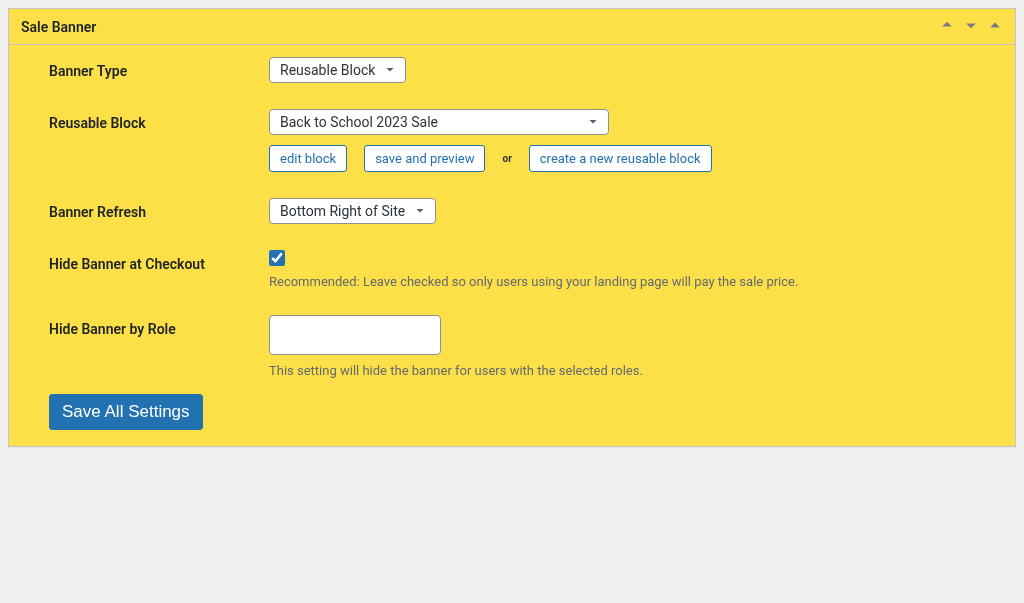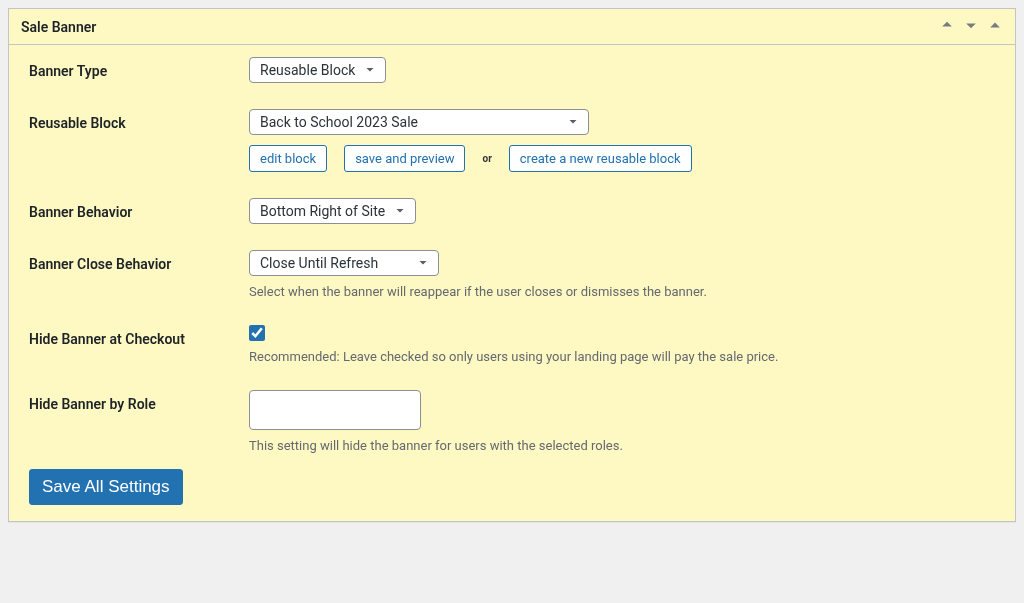--- a/index.html
+++ b/index.html
@@ -8,21 +8,21 @@
       padding: 0;
     }
     body {
       font-family: -apple-system, BlinkMacSystemFont, "Segoe UI", Roboto, Oxygen-Sans, Ubuntu, Cantarell, "Helvetica Neue", sans-serif;
       font-size: 13px;
       color: #1d2327;
       background: #f0f0f1;
       padding: 8px;
     }
     .panel {
-      background: #fef9c3;
+      background: #fde047;
       border: 1px solid #c3c4c7;
       box-shadow: 0 1px 1px rgba(0,0,0,.04);
     }
     .panel-header {
       display: flex;
       align-items: center;
       justify-content: space-between;
       border-bottom: 1px solid #c3c4c7;
       padding: 8px 12px;
     }
@@ -37,20 +37,21 @@
       align-items: center;
     }
     .panel-header-icons svg {
       width: 16px;
       height: 16px;
       fill: #787c82;
       cursor: pointer;
     }
     .panel-body {
       padding: 12px 12px 16px 20px;
+      margin-left: 20px;
     }
     .field-row {
       display: flex;
       align-items: flex-start;
       margin-bottom: 26px;
     }
     .field-row.tight {
       margin-bottom: 16px;
     }
     .field-label {
@@ -205,44 +206,32 @@
           <a class="link-btn">edit block</a>
           <a class="link-btn">save and preview</a>
           <span class="or-text">or</span>
           <a class="link-btn">create a new reusable block</a>
         </div>
       </div>
     </div>
 
     
     <div class="field-row">
-      <div class="field-label">Banner Behavior</div>
+      <div class="field-label">Banner Refresh</div>
       <div class="field-content">
         <div class="select-wrap">
           <span>Bottom Right of Site</span>
           <svg viewBox="0 0 20 20">
               <path d="M5 7l5 5 5-5z"></path>
             </svg>
         </div>
       </div>
     </div>
 
     
-    <div class="field-row">
-      <div class="field-label">Banner Close Behavior</div>
-      <div class="field-content">
-        <div class="select-wrap med">
-          <span>Close Until Refresh</span>
-          <svg viewBox="0 0 20 20">
-              <path d="M5 7l5 5 5-5z"></path>
-            </svg>
-        </div>
-        <div class="description">Select when the banner will reappear if the user closes or dismisses the banner.</div>
-      </div>
-    </div>
 
     
     <div class="field-row">
       <div class="field-label">Hide Banner at Checkout</div>
       <div class="field-content">
         <div class="checkbox-row">
           <input type="checkbox" checked="" style="">
         </div>
         <div class="description">Recommended: Leave checked so only users using your landing page will pay the sale price.</div>
       </div>

